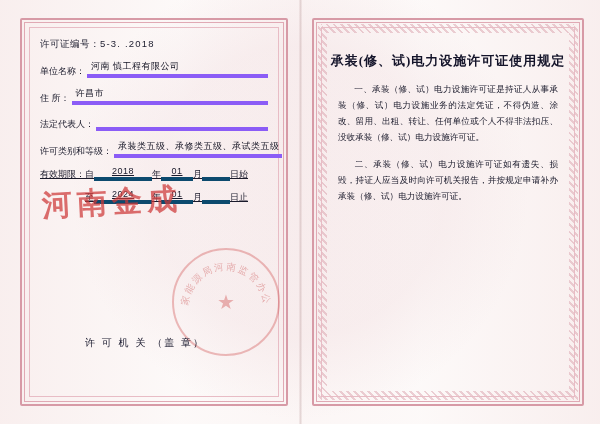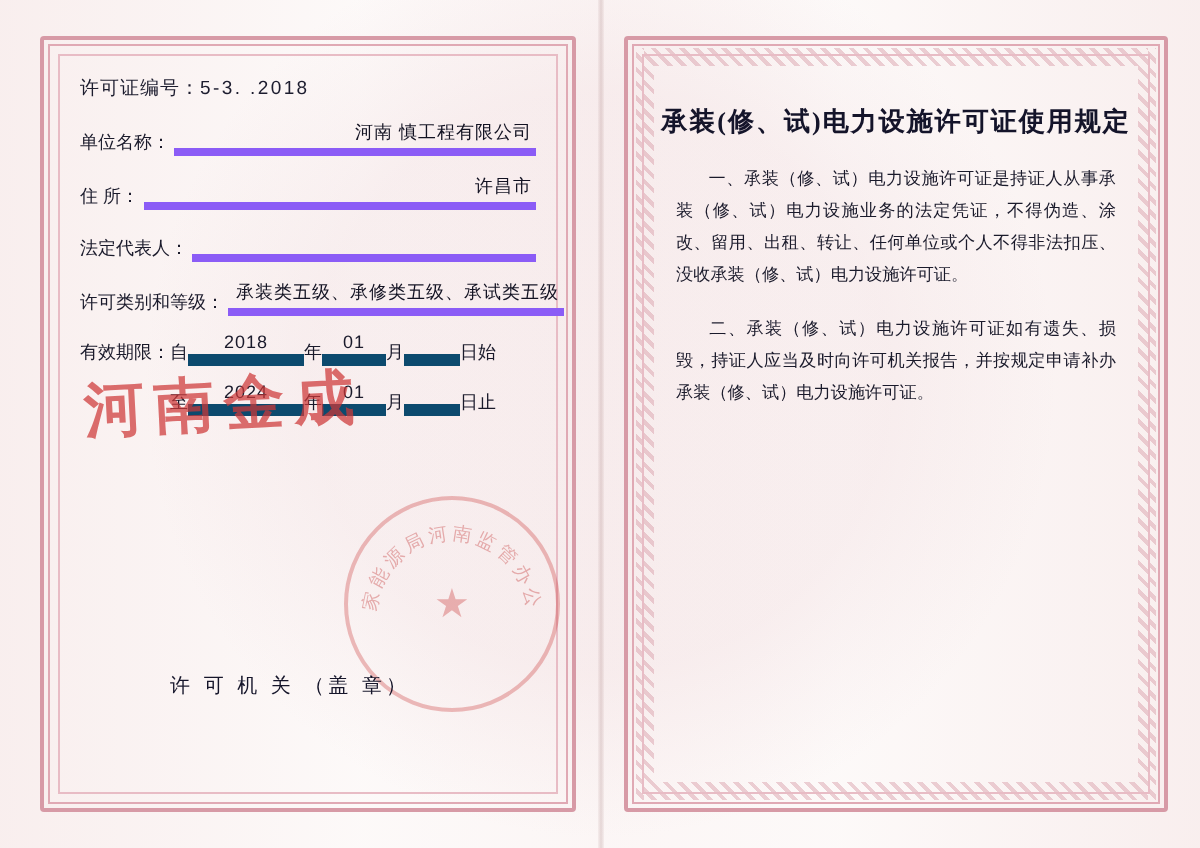--- a/index.html
+++ b/index.html
@@ -102,44 +102,44 @@
   }
   .para .indent { display: inline-block; width: 18px; }
 
   .field-row {
     display: flex;
     align-items: flex-end;
     font-size: 9px;
     color: #1a1a2b;
     margin: 9px 6px 0 6px;
     white-space: nowrap;
-    text-align: right;
   }
   .field-label { flex: 0 0 auto; }
   .field-value {
     flex: 1 1 auto;
     border-bottom: 4px solid #8b5cf6;
     padding: 0 2px 1px 4px;
     margin-left: 2px;
     font-size: 9px;
     color: #121222;
     letter-spacing: 0.5px;
     min-height: 12px;
   }
 
   .date-row {
     display: flex;
     align-items: flex-end;
     font-size: 9px;
     color: #1a1a2b;
     margin: 8px 6px 0 6px;
     white-space: nowrap;
+    text-decoration: underline;
   }
   .date-row .lead { flex: 0 0 auto; }
-  .u { border-bottom: 6px solid #0c4a6e; padding: 0 6px 1px 6px; letter-spacing: .5px; }
+  .u { border-bottom: 4px solid #0c4a6e; padding: 0 6px 1px 6px; letter-spacing: .5px; }
   .u.w-wide { min-width: 46px; text-align: center; }
   .u.w-mid { min-width: 20px; text-align: center; }
   .u.w-small { min-width: 16px; text-align: center; }
 
   .sign-row {
     position: absolute;
     left: 6px; right: 24px;
     bottom: 42px;
     font-size: 10px;
     color: #15152a;

